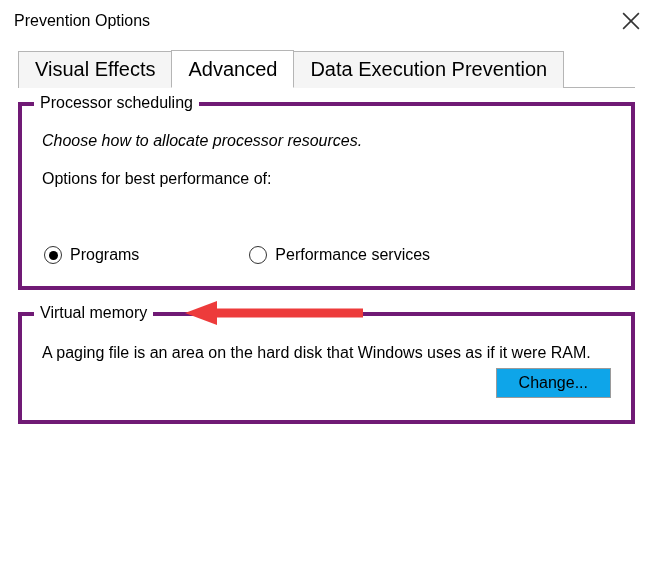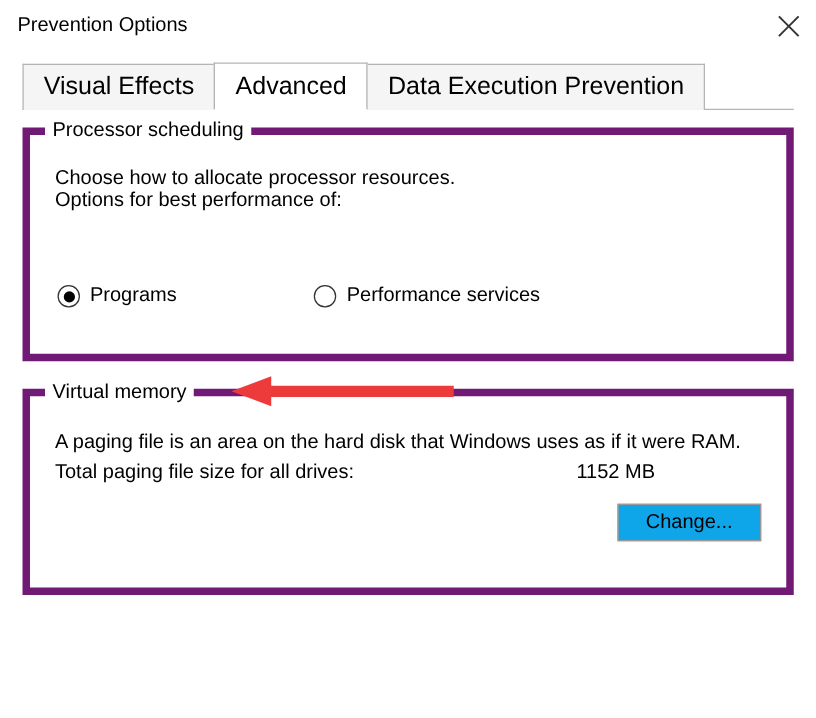--- a/index.html
+++ b/index.html
@@ -51,34 +51,36 @@
       border-bottom: 1px solid #fff;
       z-index: 2;
       top: 0px;
       padding-top: 7px;
       margin-bottom: -1px;
     }
     .panel {
       margin: 14px 18px 0 18px;
     }
     .groupbox {
-      border: 6px solid #701a75;
+      border: 4px solid #701a75;
       position: relative;
-      padding: 26px 20px 37px 20px;
+      padding: 26px 20px 22px 20px;
       margin-bottom: 22px;
     }
     .groupbox-legend {
       position: absolute;
       top: -12px;
       left: 12px;
       background: #fff;
       padding: 0 6px;
       font-size: 16px;
     }
     .gb-text1 {
+      margin-bottom: 20px;
+      font-style: italic;
     }
     .gb-text2 {
       margin-bottom: 14px;
     }
     .radio-row {
       display: flex;
       gap: 110px;
       align-items: center;
       padding-left: 2px;
     }
@@ -165,24 +167,20 @@
       <div class="radio-option">
         <span class="radio-circle"></span>
         <span>Performance services</span>
       </div>
     </div>
   </div>
 
   <div class="groupbox">
     <div class="groupbox-legend">Virtual memory</div>
     <div class="vm-desc">A paging file is an area on the hard disk that Windows uses as if it were RAM.</div>
-    <div class="vm-row">
-      <span>Total paging file size for all drives:</span>
-      <span>1152 MB</span>
-    </div>
     <div class="vm-button-row">
       <button class="change-btn">Change...</button>
     </div>
   </div>
 
 </div>
 
 <svg class="arrow" width="190" height="30">
   <line x1="30" y1="15" x2="180" y2="15" stroke="#ed3b3b" stroke-width="9"></line>
   <polygon points="2,15 34,3 34,27" fill="#ed3b3b"></polygon>

